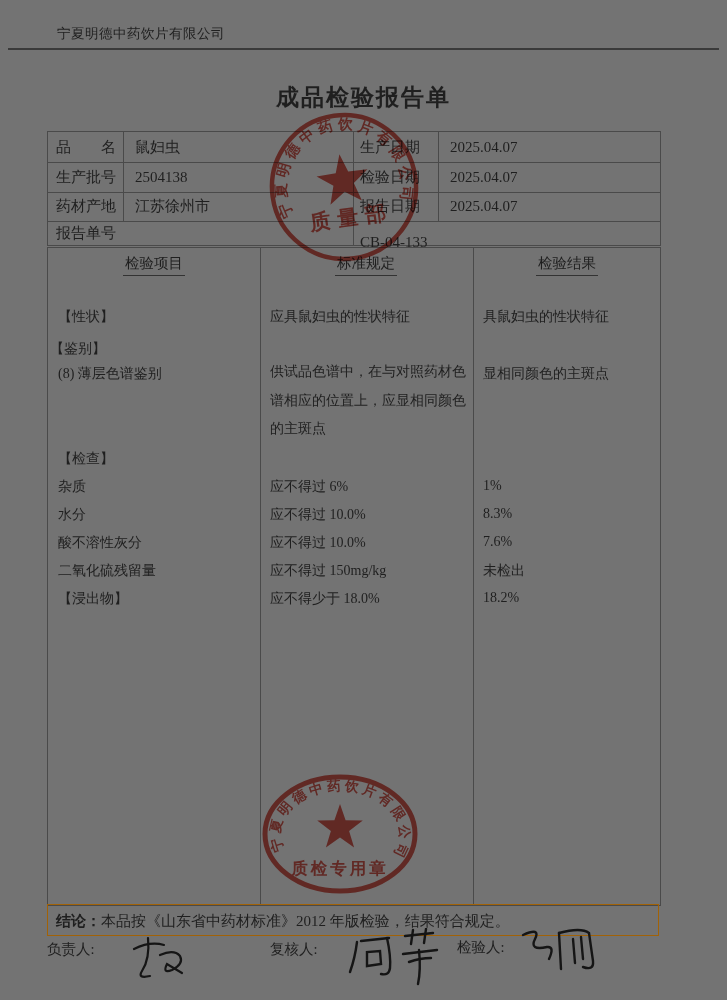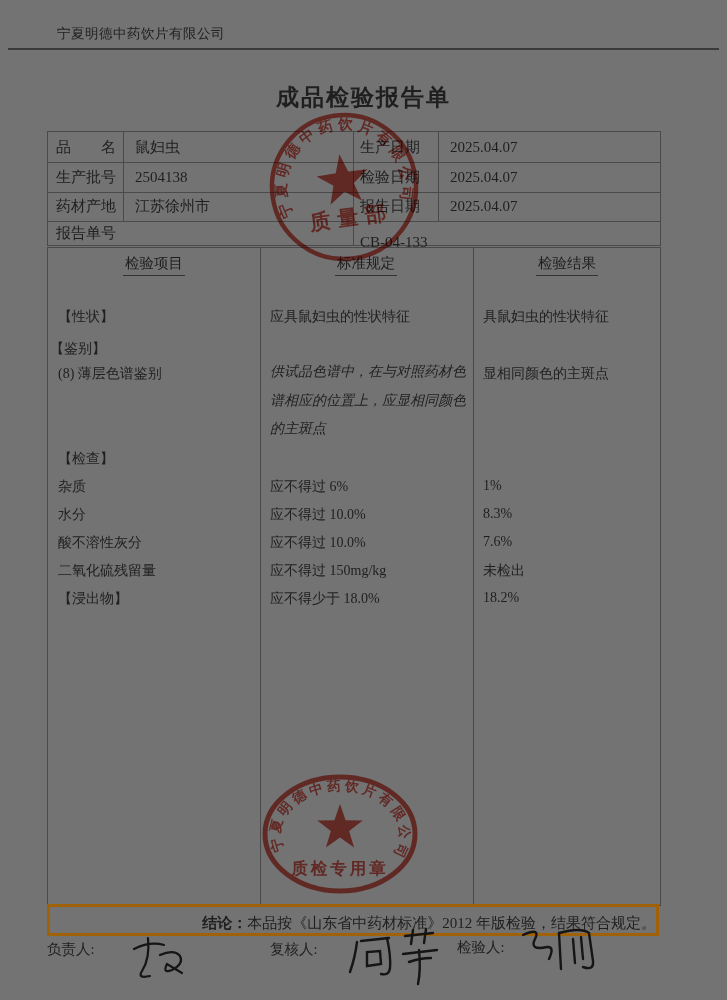--- a/index.html
+++ b/index.html
@@ -7,24 +7,24 @@
         font-family:"Liberation Serif","DejaVu Serif",serif;color:#1f1f1f;}
   .company{position:absolute;left:57px;top:25px;font-size:13.5px;letter-spacing:.5px;}
   .doccode{position:absolute;right:9px;top:25px;font-size:13.5px;}
   .hrule{position:absolute;left:8px;right:8px;top:48px;height:2px;background:#3a3a3a;}
   .title{position:absolute;left:0;right:0;top:82px;text-align:center;font-size:23px;font-weight:700;letter-spacing:2px;}
   
   .tbl{position:absolute;border:1px solid #4a4a4a;background:transparent;}
   .line{position:absolute;background:#4a4a4a;}
   .cell{position:absolute;font-size:15px;white-space:nowrap;overflow:visible;}
   .itxt{position:absolute;font-size:14px;white-space:nowrap;}
-  .wrap{white-space:normal;line-height:28.5px;width:200px;font-style:italic;}
+  .wrap{white-space:normal;line-height:28.5px;width:200px;}
   .colhdr{position:absolute;font-size:14.5px;transform:translateX(-50%);border-bottom:1px solid #333;padding:0 2px 2px 2px;white-space:nowrap;}
-  .concl{position:absolute;left:47px;top:904px;width:612px;height:32px;border:3px solid #a16207;
-         font-size:15px;line-height:32px;padding-left:8px;box-sizing:border-box;white-space:nowrap;text-align:right;}
+  .concl{position:absolute;left:47px;top:904px;width:612px;height:32px;border:1px solid #a16207;
+         font-size:15px;line-height:32px;padding-left:8px;box-sizing:border-box;white-space:nowrap;}
   .concl b{font-weight:700;}
   .sig-label{position:absolute;font-size:14.5px;}
   .stamp{position:absolute;mix-blend-mode:multiply;opacity:.88;}
   .sig{position:absolute;}
 </style>
 </head>
 <body>
 
 <div class="page">
 

